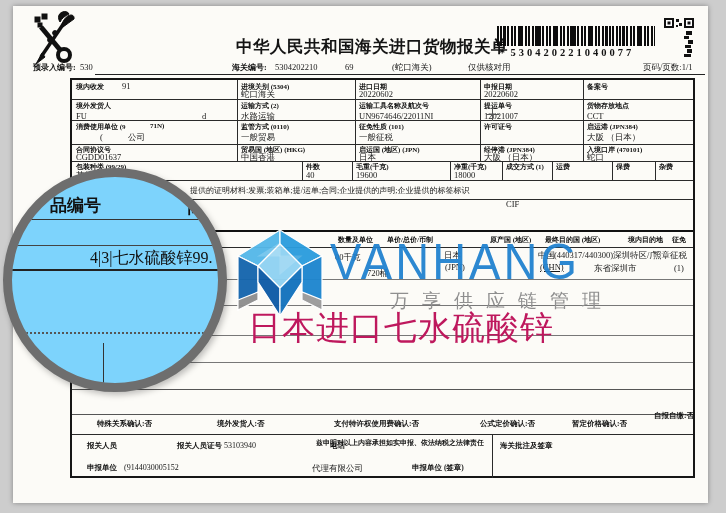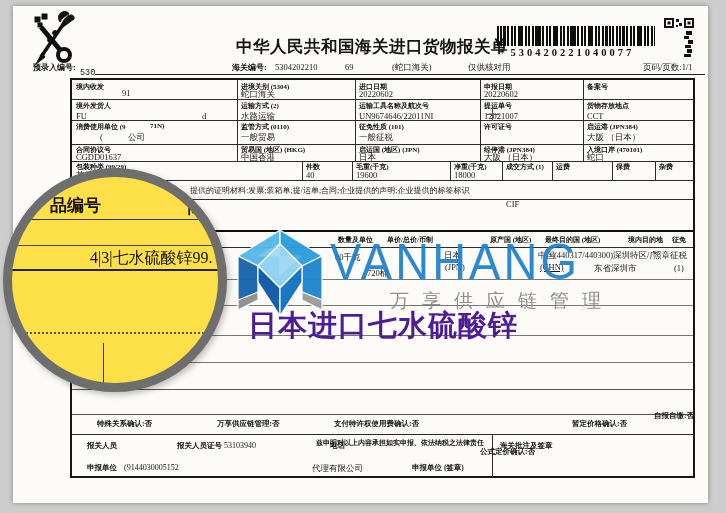--- a/index.html
+++ b/index.html
@@ -10,30 +10,30 @@
   .abs{position:absolute;white-space:nowrap;}
   .lbl{position:absolute;font-size:7px;font-weight:bold;white-space:nowrap;color:#101010;}
   .val{position:absolute;font-size:8.5px;white-space:nowrap;color:#181818;}
   .tbl{position:absolute;left:70px;top:78px;width:625px;height:400px;border:2px solid #161616;box-sizing:border-box;}
   .hl{position:absolute;left:0;width:100%;height:1px;background:#2a2a2a;}
   .hl2{position:absolute;left:0;width:100%;height:1px;background:#777;}
   .vl{position:absolute;width:1px;background:#2a2a2a;}
   .title{font-size:16.5px;font-weight:bold;letter-spacing:.5px;}
   .mono{font-family:Liberation Serif, serif;}
   .lens{position:absolute;left:3px;top:168px;width:224px;height:224px;border-radius:50%;
-        border:9px solid #6e6e6e;background:#fde047;box-sizing:border-box;overflow:hidden;z-index:30;
+        border:9px solid #6e6e6e;background:#7dd3fc;box-sizing:border-box;overflow:hidden;z-index:30;
         box-shadow:2px 3px 6px rgba(0,0,0,.25);}
   .lens .in{position:absolute;left:-9px;top:-9px;width:224px;height:224px;}
   .lensbig{position:absolute;font-size:16px;white-space:nowrap;color:#111;}
   .wm-brand{position:absolute;left:330px;top:234px;font-family:"Liberation Sans",sans-serif;
         font-size:47px;font-weight:500;letter-spacing:3px;color:#1d80cf;opacity:.93;z-index:40;transform:scaleY(1.07);}
   .wm-sub{position:absolute;left:390px;top:288px;font-family:"Liberation Sans",sans-serif;
         font-size:19px;letter-spacing:13px;color:#8f8f8f;z-index:40;}
   .stamp{position:absolute;left:248px;top:306px;font-family:"Liberation Sans",sans-serif;
-        font-size:29px;font-weight:700;letter-spacing:1px;color:#4c1d95;z-index:50;}
+        font-size:33px;font-weight:400;letter-spacing:1px;color:#be185d;z-index:50;}
   .confl{position:absolute;font-size:7.5px;font-weight:bold;white-space:nowrap;}
   .cross{position:absolute;background:#555;z-index:60;}
 </style>
 </head>
 <body>
 
 <div class="stage">
   <div class="page"></div>
 
   <svg class="abs" style="left:28px;top:10px;" width="48" height="56" viewBox="0 0 48 56">
@@ -73,21 +73,21 @@
       <rect x="22" y="13" width="6" height="4"></rect>
         <rect x="20" y="18" width="5" height="3"></rect>
         <rect x="24" y="22" width="5" height="4"></rect>
       <rect x="21" y="27" width="6" height="3"></rect>
         <rect x="23" y="31" width="5" height="4"></rect>
         <rect x="20" y="36" width="7" height="3"></rect>
     </g>
   </svg>
 
   <span class="lbl" style="left:33px;top:62px;font-size:8px;">预录入编号:</span>
-  <span class="val" style="left:80px;top:68px;font-family:Liberation Mono, monospace;">530</span>
+  <span class="val" style="left:80px;top:62px;">530</span>
   <span class="lbl" style="left:232px;top:62px;font-size:8px;">海关编号:</span>
   <span class="val" style="left:275px;top:62px;">5304202210</span>
   <span class="val" style="left:345px;top:62px;">69</span>
   <span class="val" style="left:392px;top:62px;">(蛇口海关)</span>
   <span class="val" style="left:468px;top:62px;">仅供核对用</span>
   <span class="val" style="left:643px;top:62px;">页码/页数:1/1</span>
   <div class="abs" style="left:95px;top:74px;width:610px;height:1px;background:#222;"></div>
 
   <div class="tbl">
 
@@ -116,21 +116,21 @@
     <div class="vl" style="left:280px;top:81px;height:19px;"></div>
     <div class="vl" style="left:378px;top:81px;height:19px;"></div>
     <div class="vl" style="left:430px;top:81px;height:19px;"></div>
     <div class="vl" style="left:480px;top:81px;height:19px;"></div>
     <div class="vl" style="left:540px;top:81px;height:19px;"></div>
     <div class="vl" style="left:583px;top:81px;height:19px;"></div>
 
     <div class="vl" style="left:420px;top:354px;height:44px;"></div>
 
     <span class="lbl" style="left:4px;top:2px;">境内收发</span>
-    <span class="val" style="left:50px;top:8px;">91</span>
+    <span class="val" style="left:50px;top:1px;">91</span>
     <span class="lbl" style="left:169px;top:2px;">进境关别 (5304)</span>
     <span class="val" style="left:169px;top:9px;">蛇口海关</span>
     <span class="lbl" style="left:287px;top:2px;">进口日期</span>
     <span class="val" style="left:287px;top:9px;">20220602</span>
     <span class="lbl" style="left:412px;top:2px;">申报日期</span>
     <span class="val" style="left:412px;top:9px;">20220602</span>
     <span class="lbl" style="left:515px;top:2px;">备案号</span>
 
     <span class="lbl" style="left:4px;top:21px;">境外发货人</span>
     <span class="val" style="left:4px;top:31px;">FU</span>
@@ -195,23 +195,23 @@
     <span class="val" style="left:372px;top:170px;">日本</span>
     <span class="val" style="left:373px;top:182px;">(JPN)</span>
     <span class="val" style="left:466px;top:170px;">中国</span>
     <span class="val" style="left:468px;top:182px;text-decoration:underline;">(CHN)</span>
     <span class="val" style="left:482px;top:170px;">(440317/440300)深圳特区/广</span>
     <span class="val" style="left:522px;top:183px;">东省深圳市</span>
     <span class="val" style="left:581px;top:170px;">照章征税</span>
     <span class="val" style="left:602px;top:183px;">(1)</span>
 
     <span class="confl" style="left:25px;top:339px;">特殊关系确认:否</span>
-    <span class="confl" style="left:145px;top:339px;">万享供应链管理:否</span>
+    <span class="confl" style="left:145px;top:339px;">境外发货人:否</span>
     <span class="confl" style="left:262px;top:339px;">支付特许权使用费确认:否</span>
-    <span class="confl" style="left:408px;top:339px;margin-top:28px;">公式定价确认:否</span>
+    <span class="confl" style="left:408px;top:339px;">公式定价确认:否</span>
     <span class="confl" style="left:500px;top:339px;">暂定价格确认:否</span>
     <span class="confl" style="left:582px;top:331px;">自报自缴:否</span>
 
     <span class="confl" style="left:15px;top:361px;">报关人员</span>
     <span class="confl" style="left:105px;top:361px;">报关人员证号</span>
     <span class="val" style="left:152px;top:361px;font-size:8px;">53103940</span>
     <span class="confl" style="left:258px;top:361px;">电话</span>
     <div class="confl" style="left:240px;top:359px;width:172px;text-align:right;white-space:normal;font-size:7px;line-height:8px;">兹申明对以上内容承担如实申报、依法纳税之法律责任</div>
     <span class="confl" style="left:15px;top:383px;">申报单位</span>
     <span class="val" style="left:52px;top:383px;font-size:8px;">(9144030005152</span>

